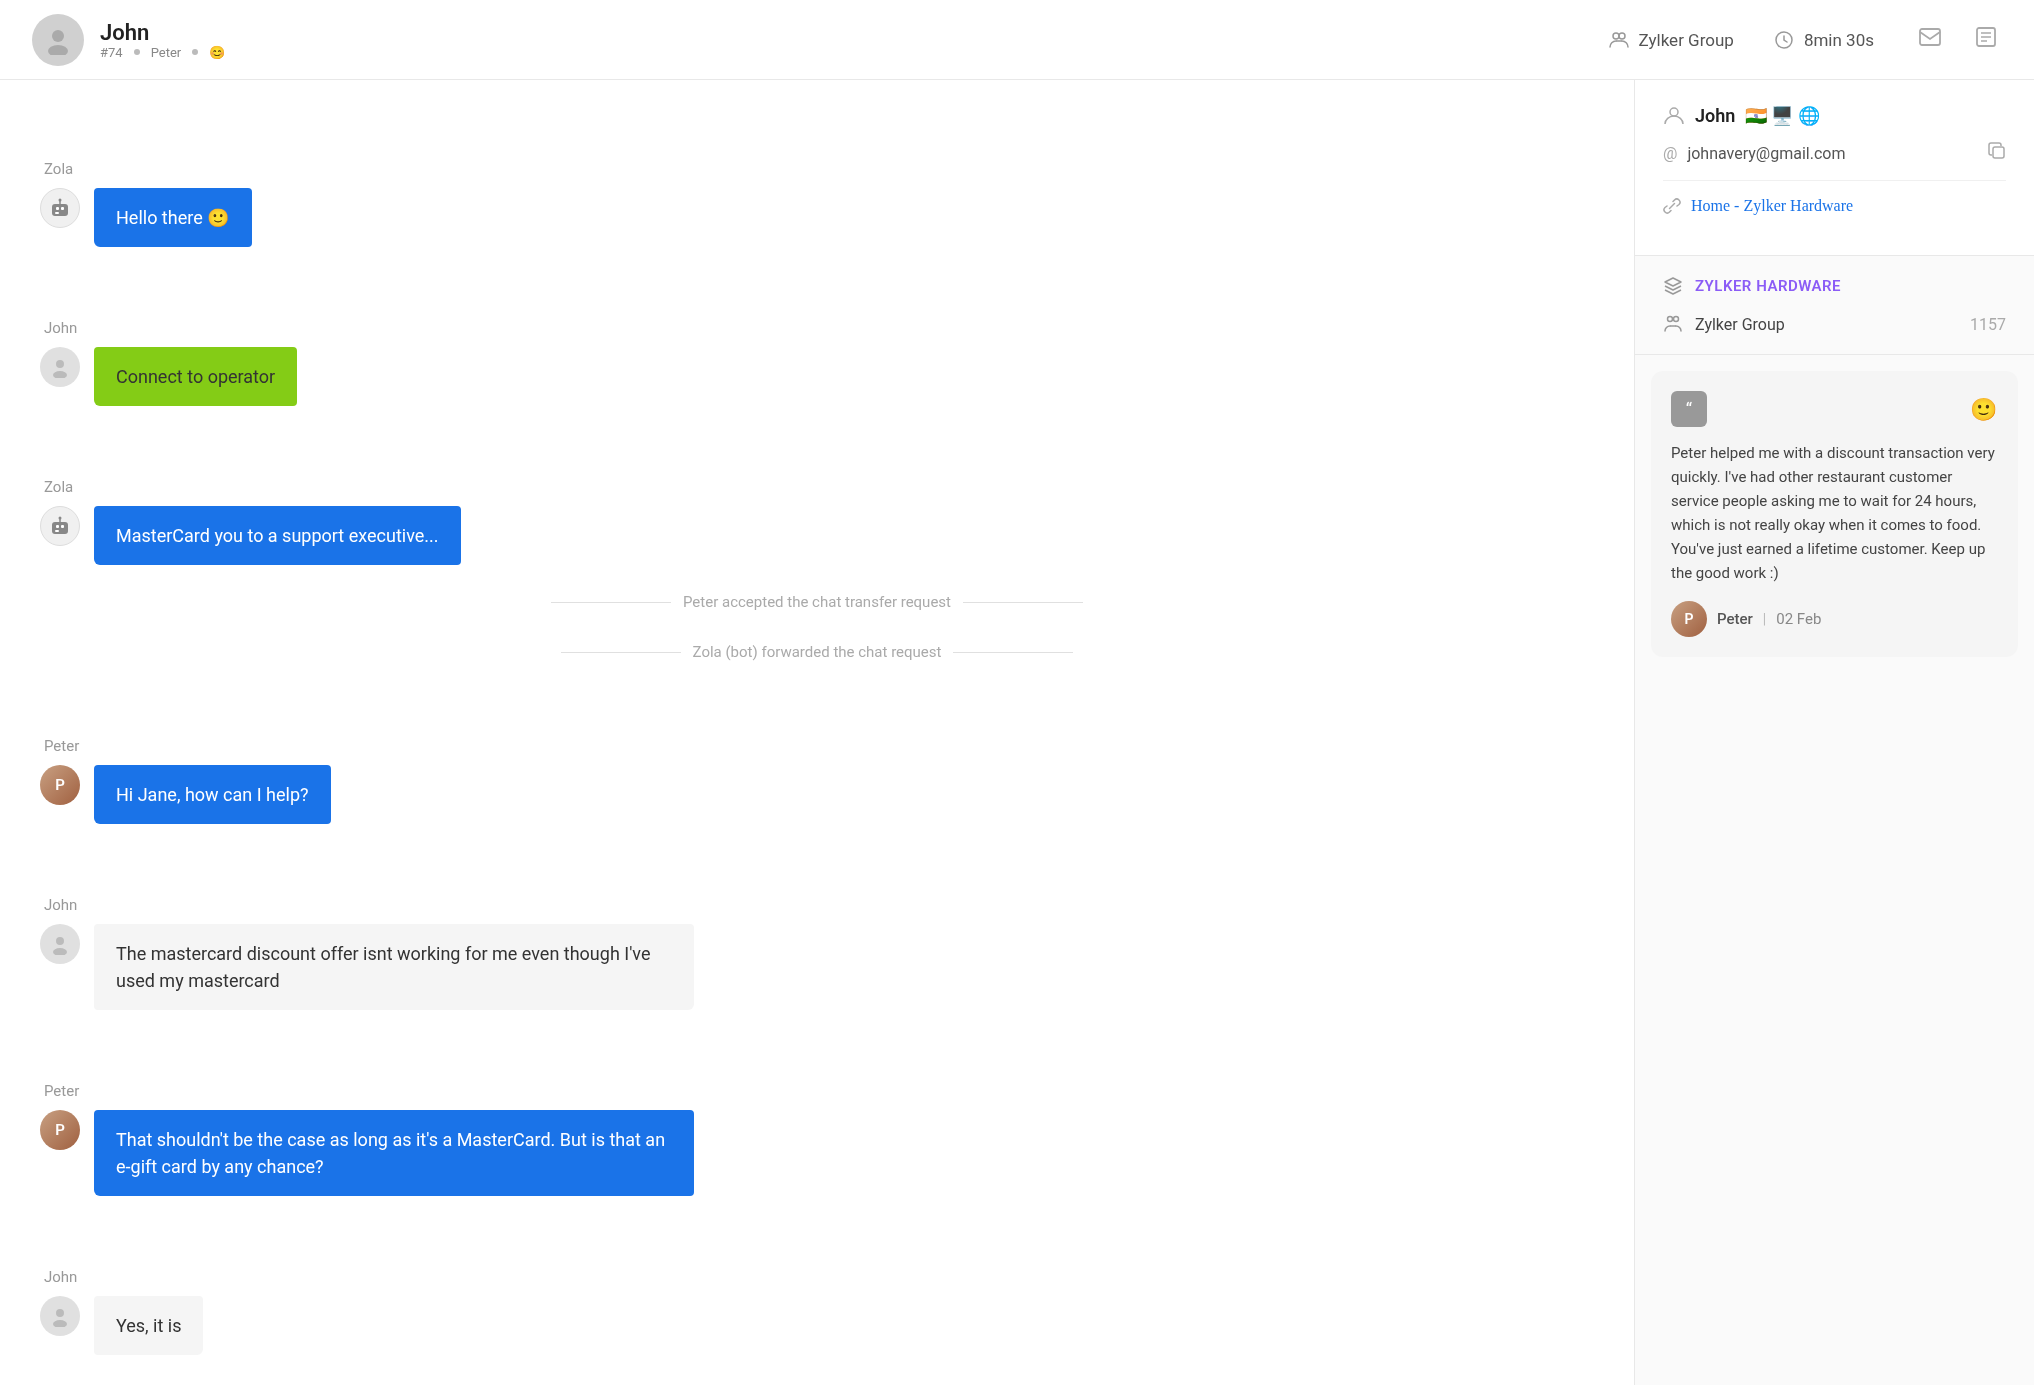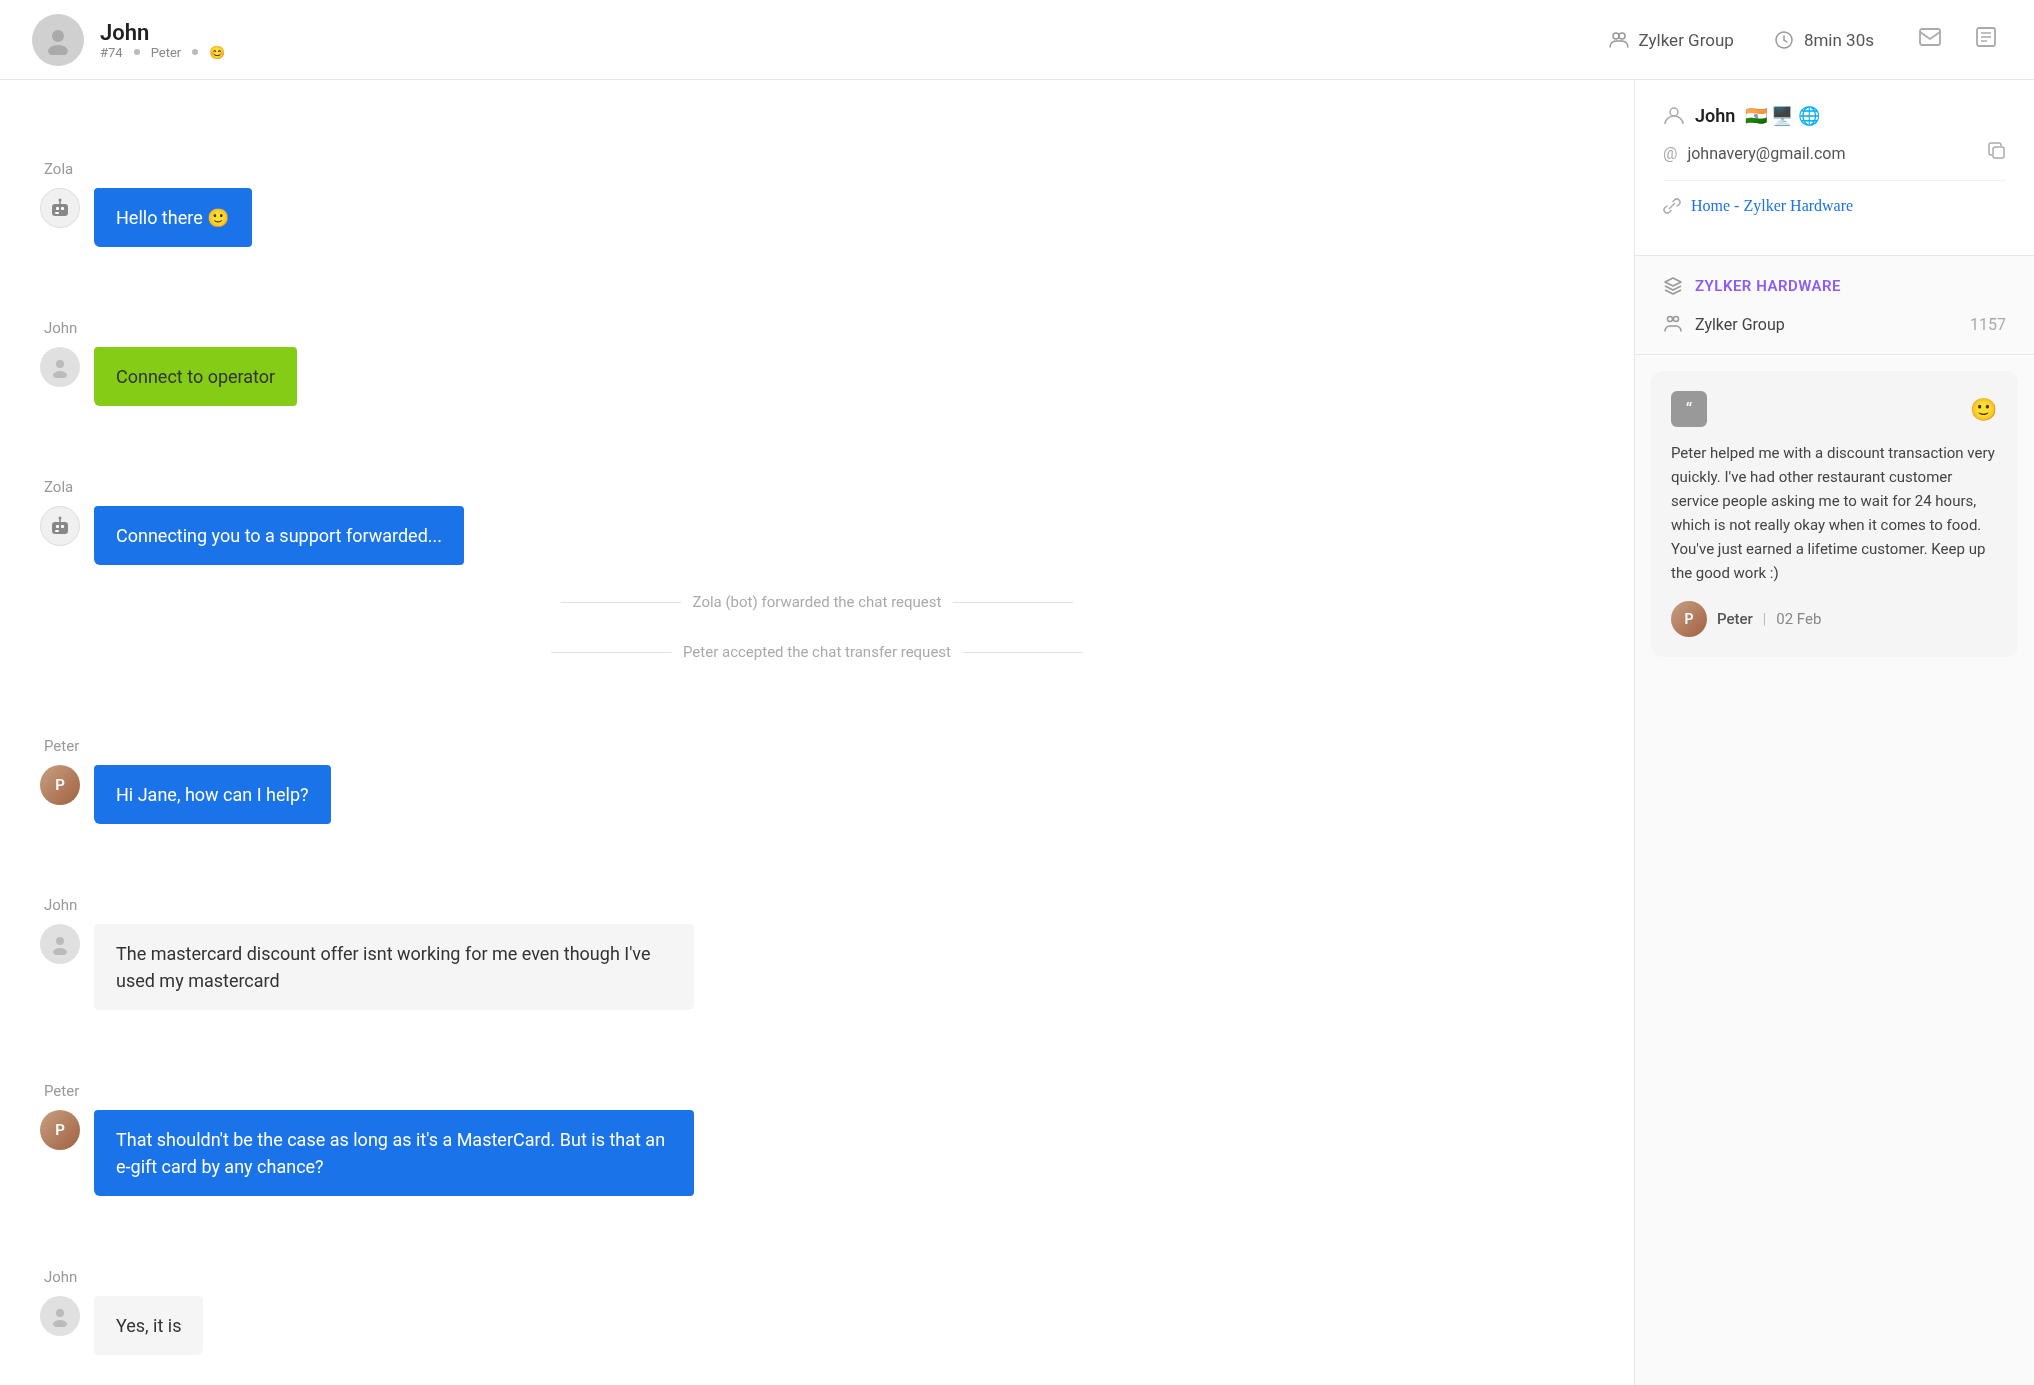--- a/index.html
+++ b/index.html
@@ -448,34 +448,34 @@
           <svg width="24" height="24" viewBox="0 0 24 24">
             <rect x="4" y="8" width="16" height="12" rx="3" fill="#888"></rect>
             <rect x="8" y="11" width="3" height="3" rx="1" fill="#fff"></rect>
             <rect x="13" y="11" width="3" height="3" rx="1" fill="#fff"></rect>
             <line x1="12" y1="4" x2="12" y2="8" stroke="#888" stroke-width="1.5"></line>
             <circle cx="12" cy="4" r="1.5" fill="#888"></circle>
             <rect x="7" y="16" width="4" height="2" rx="1" fill="#fff"></rect>
           </svg>
         </div>
         <div class="bubble blue">
-          <span>Connecting you to a support forwarded...</span>
-        </div>
-      </div>
+          <span>MasterCard you to a support executive...</span>
+        </div>
+      </div>
+    </div>
+
+    <div class="system-msg">
+      <div class="line"></div>
+      <span>Peter accepted the chat transfer request</span>
+      <div class="line"></div>
     </div>
 
     <div class="system-msg">
       <div class="line"></div>
       <span>Zola (bot) forwarded the chat request</span>
-      <div class="line"></div>
-    </div>
-
-    <div class="system-msg">
-      <div class="line"></div>
-      <span>Peter accepted the chat transfer request</span>
       <div class="line"></div>
     </div>
 
     <div class="message-group">
       <div class="sender-label">Peter</div>
       <div class="msg-row">
         <div class="msg-avatar" style="background: linear-gradient(135deg, #c8a082, #a06040);">
           <span style="color: #fff; font-weight: 600; font-size: 15px;">P</span>
         </div>
         <div class="bubble blue">

